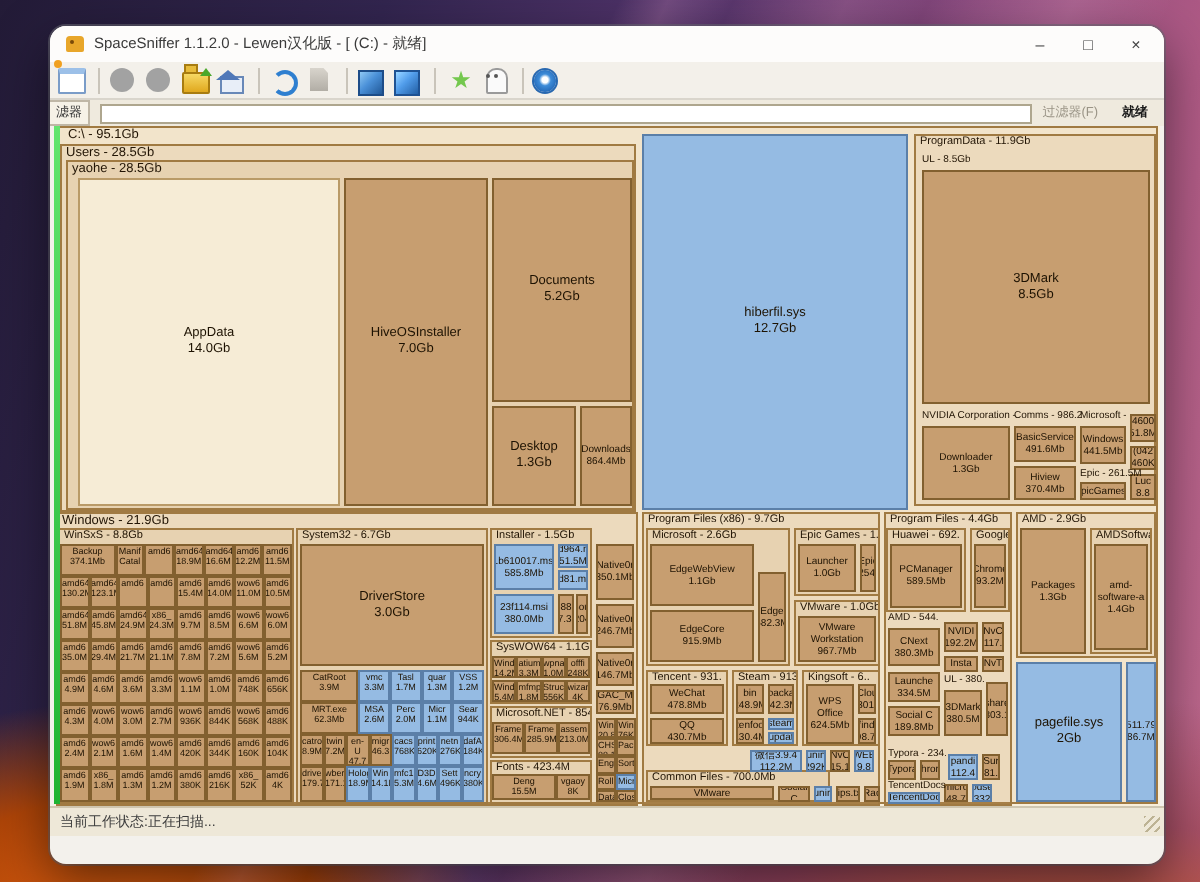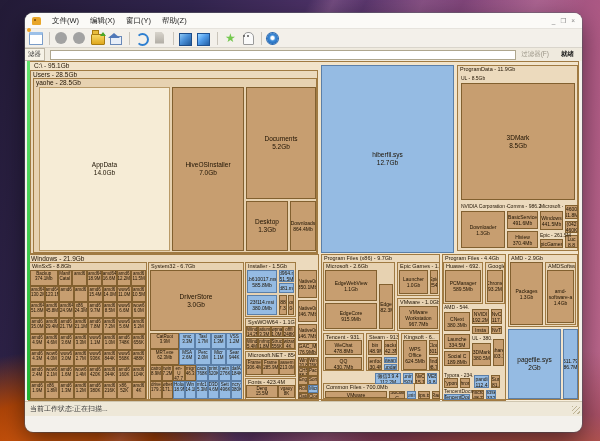--- a/index.html
+++ b/index.html
@@ -66,30 +66,27 @@
 .tm-cell.cb{background:#95bbe3;border-color:#5b7fa8;}
 .greenbar{position:absolute;left:0;top:0;width:3px;height:339px;background:linear-gradient(#62e56e,#1fb332);z-index:50;}
 </style>
 </head>
 <body>
 
 <div class="wall"></div>
 <div class="streaks"></div>
 
 <div class="window">
-  <div class="menubar">
+  <div class="titlebar">
     <div class="appicon"></div>
-    <span>文件(W)</span>
-    <span>编辑(X)</span>
-    <span>窗口(Y)</span>
-    <span>帮助(Z)</span>
-    <div class="mdictrl">
-      <span>_</span>
-      <span>❐</span>
-      <span>×</span>
+    <div class="title">SpaceSniffer 1.1.2.0 - Lewen汉化版 - [ (C:) - 就绪]</div>
+    <div class="wincontrols">
+      <div class="wbtn">–</div>
+      <div class="wbtn">□</div>
+      <div class="wbtn">×</div>
     </div>
   </div>
   <div class="toolbar">
     <div class="tbi">
         <div class="i-new"></div>
       </div>
     <div class="tsep"></div>
     <div class="tbi">
         <div class="i-circle"></div>
       </div>

